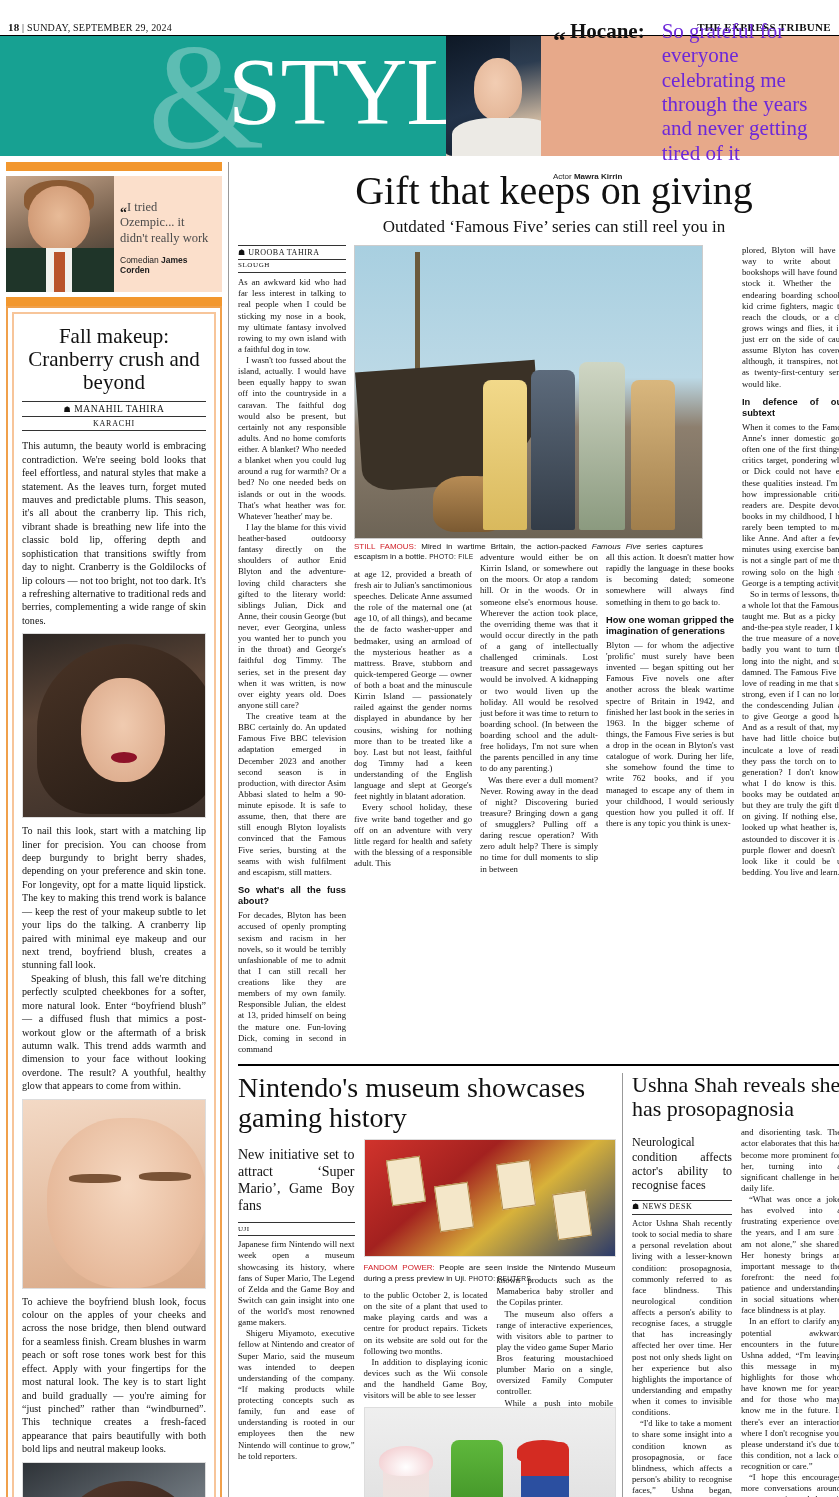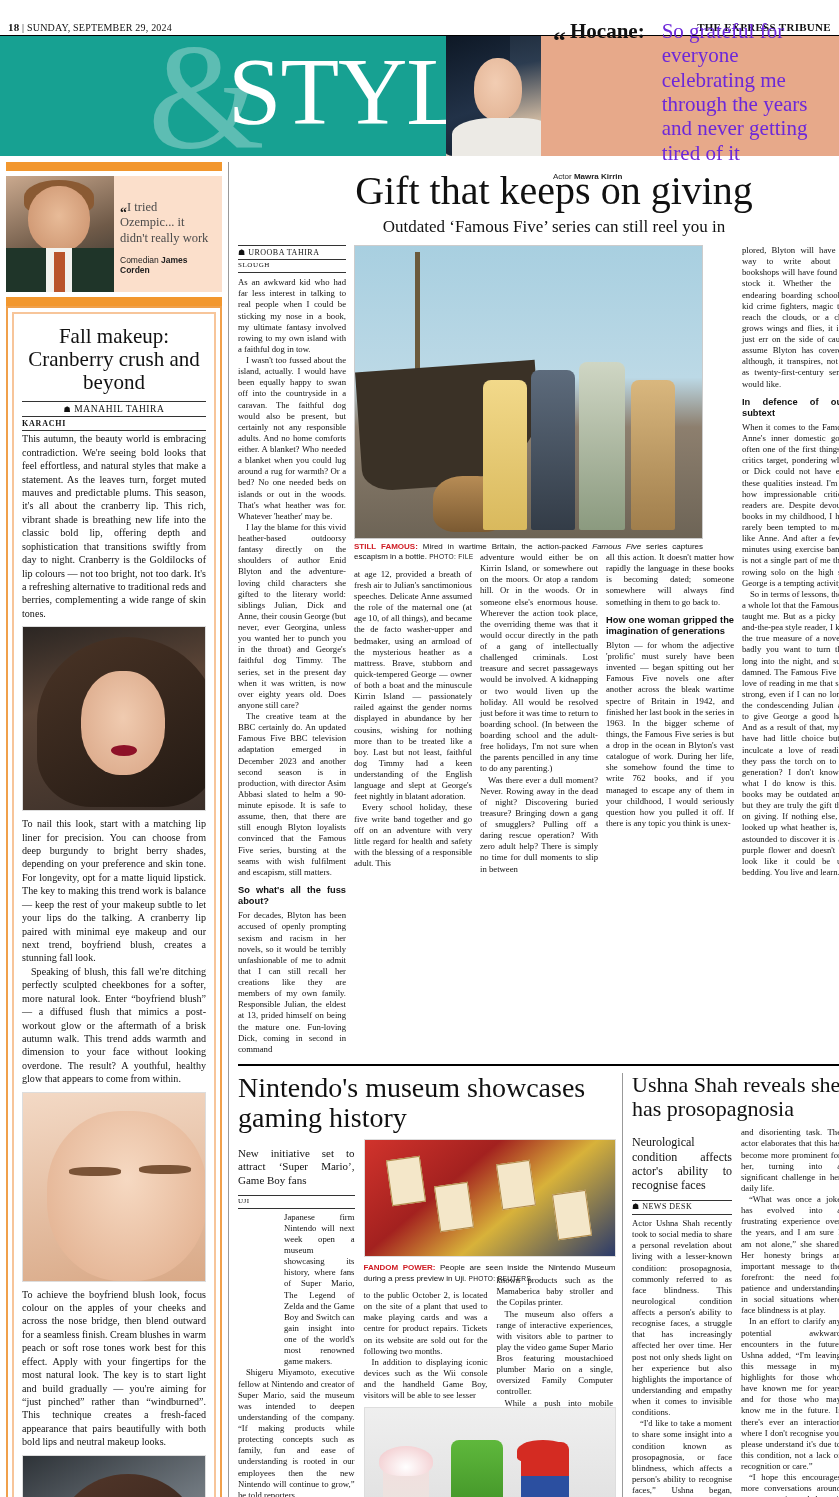--- a/index.html
+++ b/index.html
@@ -107,21 +107,21 @@
   .rail-headline {
     font-family: "Liberation Serif", serif; font-size: 21px; text-align:center;
     line-height: 1.1; margin: 4px 0 7px 0;
   }
   .byline-row {
     border-top: 1px solid #333; border-bottom: 1px solid #333;
     text-align:center; font-family:"Liberation Serif",serif;
     font-size: 9.5px; letter-spacing:.6px; padding: 2px 0; margin-bottom: 1px;
   }
   .byline-row .glyph { font-size: 8px; margin-right: 3px; }
-  .byline-city { text-align:left; font-size:8px; letter-spacing:.8px; padding:1px 0 2px 0; border-bottom:1px solid #333; margin-bottom:1px;font-weight:bold;}
+  .byline-city { text-align:center; font-size:8px; letter-spacing:.8px; padding:1px 0 2px 0; border-bottom:1px solid #333; margin-bottom:8px;}
   .rail-p { font-family:"Liberation Serif",serif; font-size:10.1px; line-height:1.33; text-align:justify; }
   .rail-p + .rail-p { text-indent: 9px; }
 
   .photo { width: 100%; position: relative; overflow: hidden; border:1px solid #ddd; margin: 6px 0; }
   .ph-lips { height: 185px; background: linear-gradient(165deg,#2b2623 0%, #5a4436 38%, #3a2f29 100%); }
   .ph-lips .fce { position:absolute; left:58px; top:44px; width:84px; height:104px; background:radial-gradient(ellipse at 50% 45%,#f0cbb0,#d8a484); border-radius:46%;}
   .ph-lips .hr { position:absolute; left:14px; top:10px; width:180px; height:170px; background:linear-gradient(150deg,#4a3426,#221913); border-radius:50% 50% 30% 30%; }
   .ph-lips .lip { position:absolute; left:88px; top:118px; width:26px; height:11px; background:#8e1228; border-radius:50%; }
   .ph-blush { height: 190px; background: linear-gradient(170deg,#f3d9c5,#d9a987); }
   .ph-blush .fce { position:absolute; left:24px; top:18px; width:160px; height:170px; background:radial-gradient(ellipse at 50% 40%,#f6d9c2,#e0ac8a); border-radius:46%;}
@@ -157,31 +157,31 @@
   .famous5 { height: 292px; background: linear-gradient(180deg,#a8cfe0 0%, #bcd9e6 45%, #8d7f6e 62%, #6d6456 100%); position:relative; }
   .famous5 .boat { position:absolute; left:4px; top:120px; width:180px; height:120px; background:#3a3126; border-radius: 0 0 60% 18%; transform: rotate(-4deg); }
   .famous5 .mast { position:absolute; left:60px; top:6px; width:5px; height:130px; background:#6b5a3c; }
   .famous5 .kid { position:absolute; bottom:8px; border-radius:8px 8px 2px 2px; }
   .famous5 .k1 { left:128px; width:44px; height:150px; background:linear-gradient(180deg,#f2d98a,#d9b95d); }
   .famous5 .k2 { left:176px; width:44px; height:160px; background:linear-gradient(180deg,#5d6b7c,#333c47); }
   .famous5 .k3 { left:224px; width:46px; height:168px; background:linear-gradient(180deg,#cfd6c4,#8b9a7f); }
   .famous5 .k4 { left:276px; width:44px; height:150px; background:linear-gradient(180deg,#d9b77e,#a07e4c); }
   .famous5 .dog { position:absolute; left:78px; bottom:6px; width:74px; height:56px; background:linear-gradient(180deg,#b78c55,#7b5a32); border-radius:40% 40% 30% 30%; }
   .cap { font-family:"Liberation Sans",sans-serif; font-size:8px; line-height:1.3; margin: 3px 0 6px 0; }
-  .cap .lbl { color:#cf1b23; font-weight:bold; }
+  .cap .lbl { color:#cf1b23; font-weight:normal; }
   .cap .src { font-size:6.6px; letter-spacing:.3px; }
   .cap i { font-style: italic; }
 
   
   .lower { display:flex; gap:9px; margin-top: 9px; border-top: 2px solid #000; padding-top: 7px; }
   .nin { width: 375px; }
   .ush { flex:1; border-left:1px solid #999; padding-left: 9px; }
   .nin-head { font-family:"Liberation Serif",serif; font-size:28px; line-height:1.06; }
   .ush-head { font-family:"Liberation Serif",serif; font-size:22px; line-height:1.1; }
-  .deck { font-family:"Liberation Serif",serif; font-size:11px; line-height:1.2; margin-top: 8px; color:#111; }
+  .deck { font-family:"Liberation Serif",serif; font-size:14px; line-height:1.2; margin-top: 8px; color:#111; }
   .nin-cols { display:flex; gap:9px; margin-top:7px; }
   .nc { width:124px; }
   .ush-cols { display:flex; gap:9px; margin-top:6px; }
   .uc { width:100px; }
 
   .ph-museum { height:118px; background: linear-gradient(140deg,#d1332c 0%,#a3211f 35%,#d8b23a 60%,#2b3a6a 100%); position:relative; }
   .ph-museum .card { position:absolute; width:34px; height:46px; background:#f4e7c9; border:1px solid #b18b4a; transform:rotate(-8deg); }
   .ph-amiibo { height:140px; background: linear-gradient(180deg,#efefef 0%, #dcdcdc 100%); position:relative; }
   .ph-amiibo .fig { position:absolute; bottom:18px; border-radius:8px; }
   .ph-amiibo .toad { left:18px; width:46px; height:74px; background:linear-gradient(180deg,#f4dede,#e8e6e0); }
@@ -346,21 +346,21 @@
 
       <div class="lower">
 
         <div class="nin">
           <div class="nin-head">Nintendo's museum showcases gaming history</div>
           <div class="nin-cols">
 
             <div class="nc c">
               <div class="deck" style="margin-bottom:8px;">New initiative set to attract ‘Super Mario’, Game Boy fans</div>
               <div class="mini-byline" style="font-size:7px;">UJI</div>
-              <p class="first" style="margin-top:3px;margin-left:46px;">Japanese firm Nintendo will next week open a museum showcasing its history, where fans of Super Mario, The Legend of Zelda and the Game Boy and Switch can gain insight into one of the world's most renowned game makers.</p>
+              <p class="first" style="margin-top:3px;">Japanese firm Nintendo will next week open a museum showcasing its history, where fans of Super Mario, The Legend of Zelda and the Game Boy and Switch can gain insight into one of the world's most renowned game makers.</p>
               <p>Shigeru Miyamoto, executive fellow at Nintendo and creator of Super Mario, said the museum was intended to deepen understanding of the company. “If making products while protecting concepts such as family, fun and ease of understanding is rooted in our employees then the new Nintendo will continue to grow,” he told reporters.</p>
 
             </div>
 
             <div class="nc c">
               <div class="photo ph-museum" style="width:252px;margin-top:0;">
                 <div class="card" style="left:24px;top:18px;"></div>
                 <div class="card" style="left:72px;top:44px;"></div>
                 <div class="card" style="left:134px;top:22px;"></div>
                 <div class="card" style="left:190px;top:52px;"></div>

